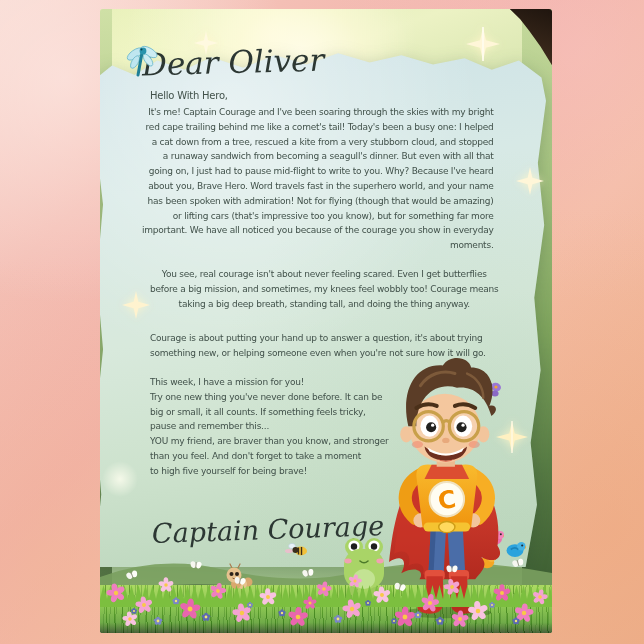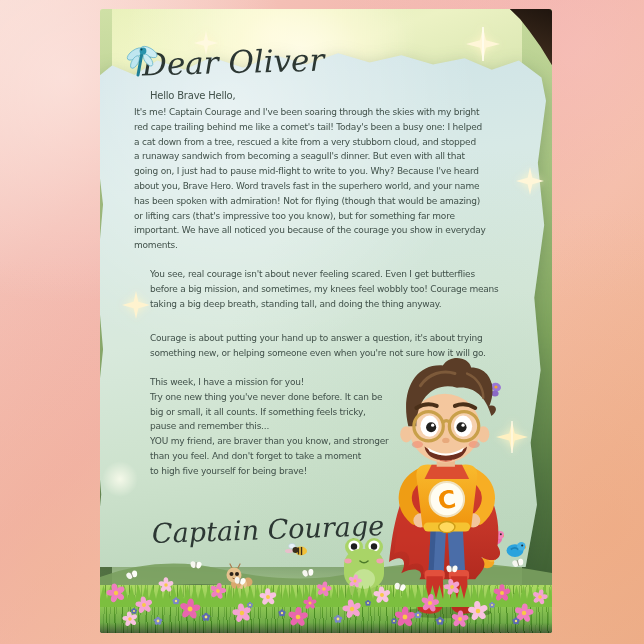--- a/index.html
+++ b/index.html
@@ -56,22 +56,22 @@
       100% 10%, 98.2% 22%, 99.6% 34%, 97.4% 48%, 98.8% 62%, 96.6% 76%, 98% 88%, 95.5% 100%,
       0 100%, 1.6% 86%, .3% 72%, 2% 58%, .6% 44%, 2% 30%, .4% 18%);
   }
   
   .txt{ position:absolute; z-index:4; color:#41514a; font-size:9px; line-height:14.8px;
         letter-spacing:-.22px; white-space:pre; }
   .script{ font-family:"DejaVu Serif", serif; font-style:italic; color:#2c3733;
            white-space:nowrap; letter-spacing:0; }
   .salutation{ left:42px; top:46px; font-size:31px; transform:rotate(-1.5deg); }
   .greeting{ left:50px; top:80px; font-size:10px; }
-  .p1{ left:34px; top:96px; }
-  .p2{ left:50px; top:258px; }
+  .p1{ left:42px; top:96px;text-align:right; }
+  .p2{ left:50px; top:258px;text-align:center; }
   .p3{ left:50px; top:322px; }
   .p4{ left:50px; top:366px; }
   .closing{ left:50px; top:483px; }
   .signature{ left:52px; top:514px; font-size:27px; transform:rotate(-2deg); }
   
   .hills{ position:absolute; left:0; bottom:0; width:452px; height:90px; z-index:5; }
   .grassband{
     position:absolute; left:0; bottom:0; width:100%; height:48px; z-index:6;
     background:
       repeating-linear-gradient(93deg, rgba(255,255,255,0) 0 5px, rgba(40,105,18,.28) 5px 6px),
@@ -122,21 +122,21 @@
     <ellipse cx="13" cy="13" rx="9" ry="4" fill="#bfe6ef" stroke="#6db9cc" stroke-width=".8" transform="rotate(-35 13 13)"></ellipse>
     <ellipse cx="27" cy="11" rx="9" ry="4" fill="#cdecf3" stroke="#6db9cc" stroke-width=".8" transform="rotate(30 27 11)"></ellipse>
     <ellipse cx="13" cy="21" rx="7" ry="3.2" fill="#bfe6ef" stroke="#6db9cc" stroke-width=".8" transform="rotate(-60 13 21)"></ellipse>
     <ellipse cx="26" cy="19" rx="7" ry="3.2" fill="#cdecf3" stroke="#6db9cc" stroke-width=".8" transform="rotate(55 26 19)"></ellipse>
     <path d="M20 12 L16 34" stroke="#1f7f96" stroke-width="3" stroke-linecap="round"></path>
     <circle cx="21" cy="10" r="3.4" fill="#2a94ad"></circle>
     <circle cx="19.5" cy="8.6" r="1" fill="#0d3e4a"></circle>
   </svg>
 
   <div class="txt script salutation">Dear Oliver</div>
-  <div class="txt greeting">Hello Brave Hello,</div>
+  <div class="txt greeting">Hello With Hero,</div>
   <div class="txt p1">It's me! Captain Courage and I've been soaring through the skies with my bright
 red cape trailing behind me like a comet's tail! Today's been a busy one: I helped
 a cat down from a tree, rescued a kite from a very stubborn cloud, and stopped
 a runaway sandwich from becoming a seagull's dinner. But even with all that
 going on, I just had to pause mid-flight to write to you. Why? Because I've heard
 about you, Brave Hero. Word travels fast in the superhero world, and your name
 has been spoken with admiration! Not for flying (though that would be amazing)
 or lifting cars (that's impressive too you know), but for something far more
 important. We have all noticed you because of the courage you show in everyday
 moments.</div>

